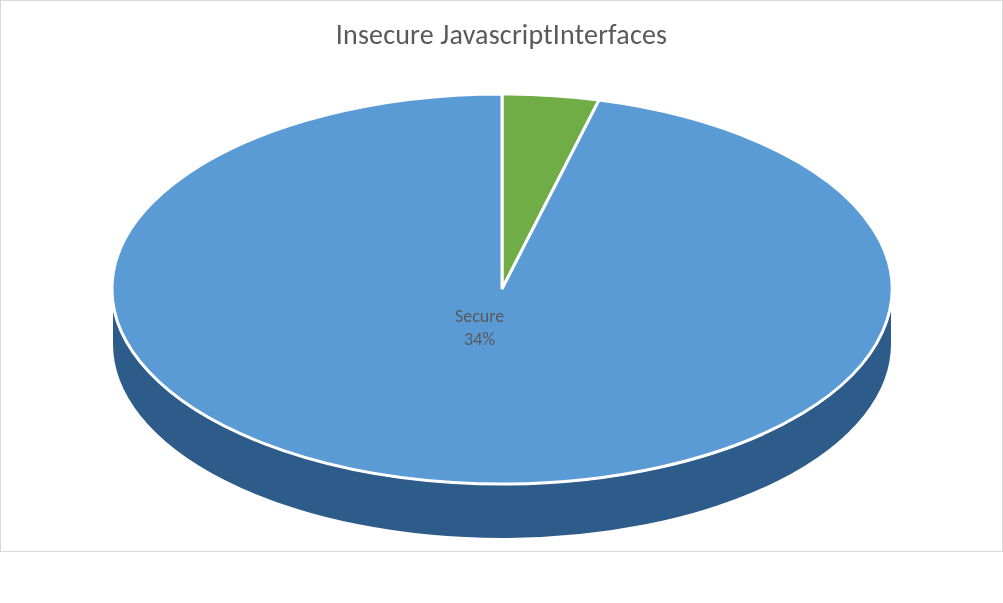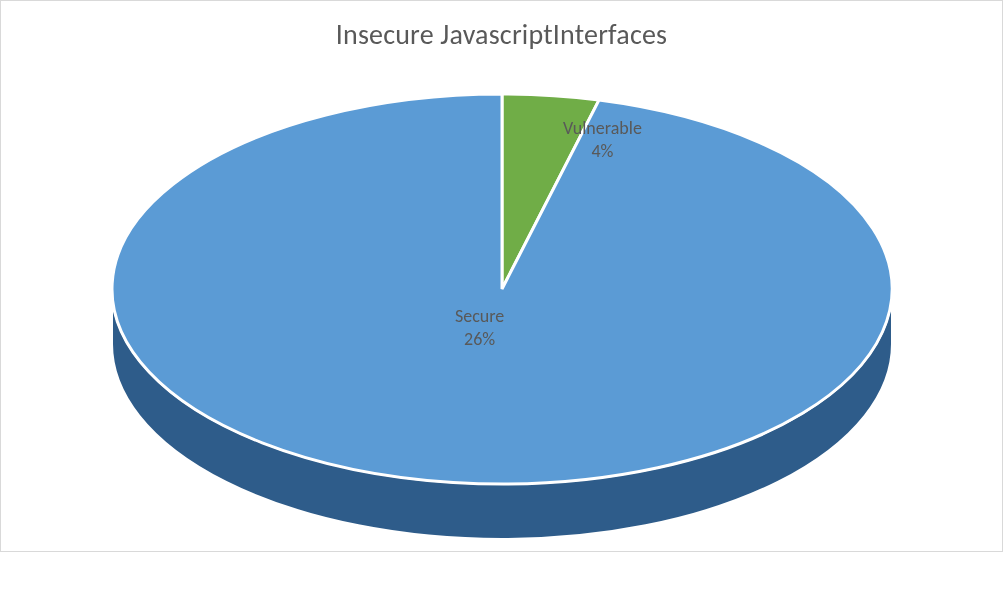--- a/index.html
+++ b/index.html
@@ -49,23 +49,19 @@
 <div class="chart-frame">
 
   <div class="title">Insecure JavascriptInterfaces</div>
 
   <svg class="plot" id="pie-plot" width="880" height="500" viewBox="0 0 880 500">
       <path d="M 830 230 A 390 195 0 0 1 50 230.00000000000003 L 50 285 A 390 195 0 0 0 830 285 Z" fill="#2e5c8a" stroke="#ffffff" stroke-width="2"></path>
       <path d="M 440 230 L 440 35 A 390 195 0 0 1 536.9890559942934 41.12628357991693 Z" fill="#70ad47" stroke="#ffffff" stroke-width="3"></path>
       <path d="M 440 230 L 536.9890559942934 41.12628357991693 A 390 195 0 1 1 439.9999999999999 35 Z" fill="#5b9bd5" stroke="#ffffff" stroke-width="3"></path>
     </svg>
 
-  <div class="data-label" id="label-0" style="left:562px; top:116px;">
-    <div>Vulnerable</div>
-    <div>4%</div>
-  </div>
 
   <div class="data-label" id="label-1" style="left:454px; top:304px;">
     <div>Secure</div>
-    <div>26%</div>
+    <div>34%</div>
   </div>
 
 </div>
 
 </body></html>

